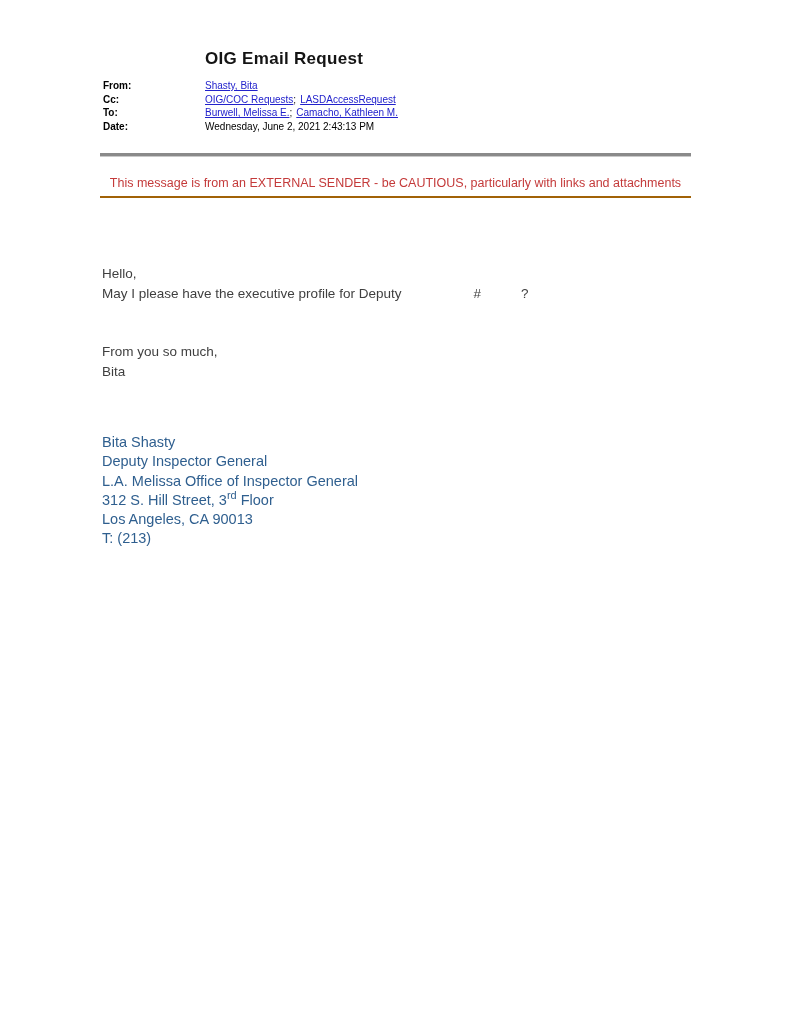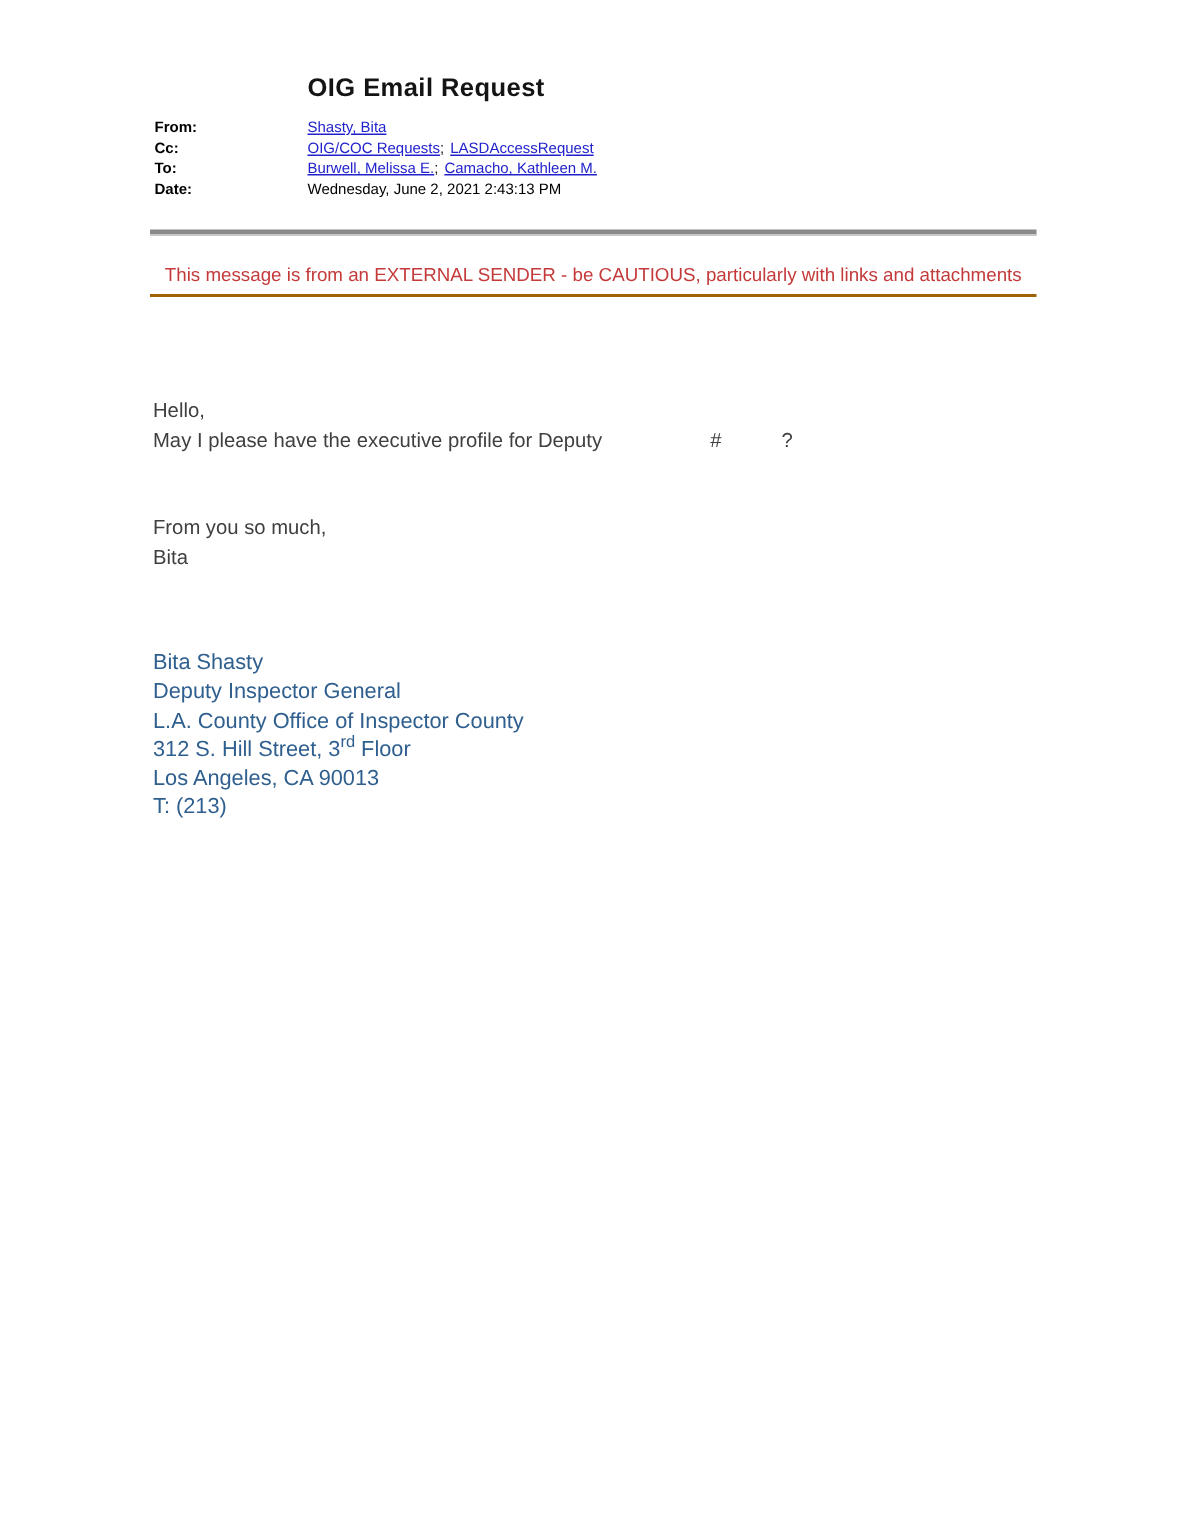--- a/index.html
+++ b/index.html
@@ -144,19 +144,19 @@
     <div><span>May I please have the executive profile for Deputy</span><span class="sp1"></span><span>#</span><span class="sp2"></span><span>?</span></div>
     <div class="blank-line"></div>
     <div class="blank-line"></div>
     <div>From you so much,</div>
     <div>Bita</div>
   </div>
 
   <div class="signature">
     <div>Bita Shasty</div>
     <div>Deputy Inspector General</div>
-    <div>L.A. County Office of Inspector County</div>
+    <div>L.A. Melissa Office of Inspector General</div>
     <div><span>312 S. Hill Street, 3</span><sup>rd</sup><span> Floor</span></div>
     <div>Los Angeles, CA 90013</div>
     <div>T: (213)</div>
   </div>
 
 </div>
 
 </body></html>

